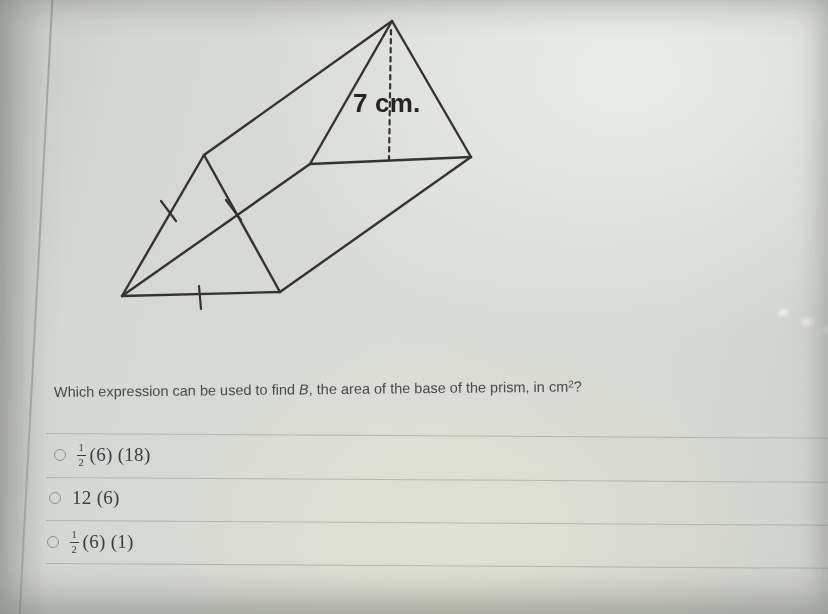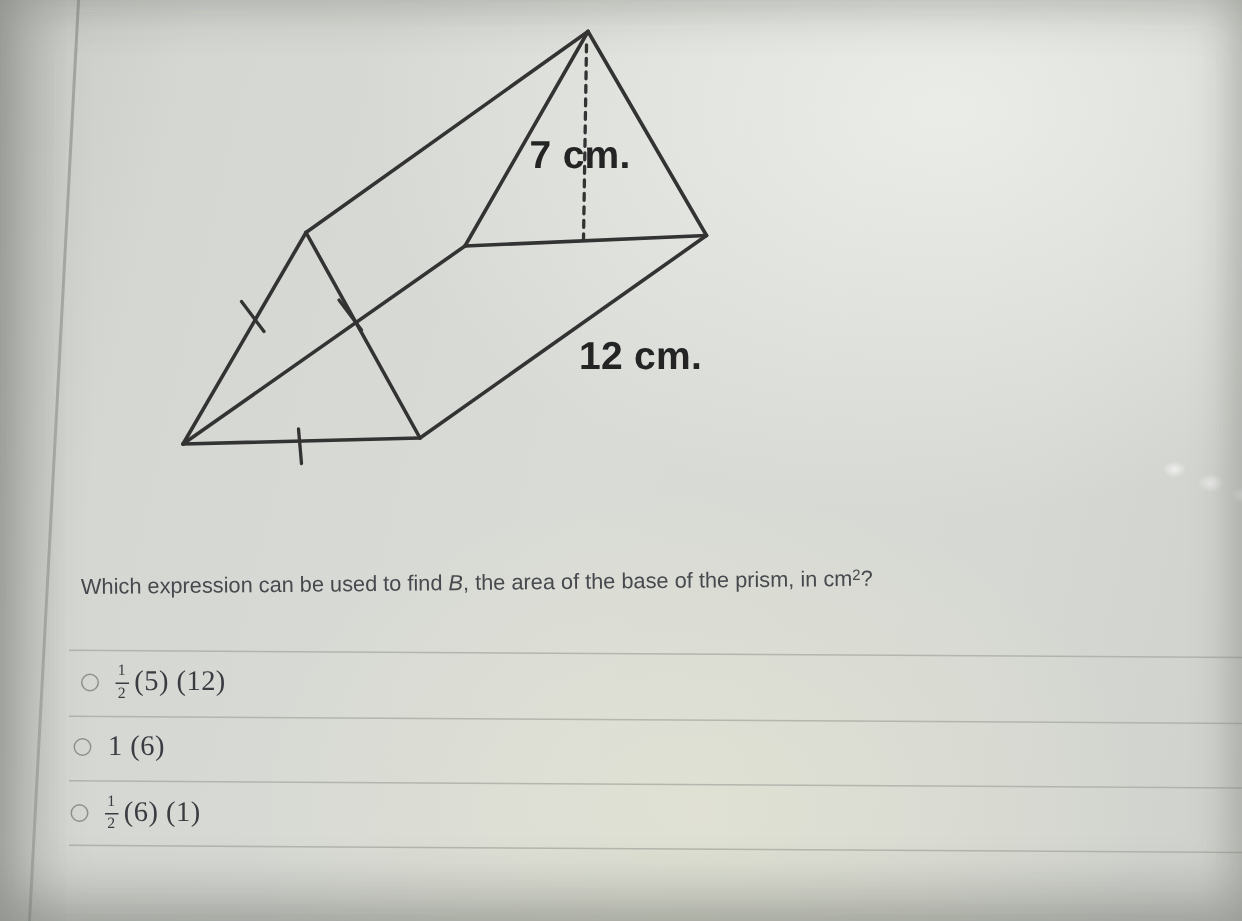--- a/index.html
+++ b/index.html
@@ -100,39 +100,38 @@
     <line x1="204" y1="155" x2="392" y2="21"></line>
 
     <line x1="391" y1="30" x2="389" y2="160" stroke-width="2.2" stroke-dasharray="4.5,4.5"></line>
 
     <line x1="161" y1="201" x2="176" y2="221" stroke-width="2.2"></line>
     <line x1="226" y1="200" x2="241" y2="220" stroke-width="2.2"></line>
     <line x1="199" y1="286" x2="201" y2="309" stroke-width="2.2"></line>
   </svg>
 
   <div class="fig-label lbl-height">7 cm.</div>
-  <div class="fig-label lbl-length">12 cm.</div>
 
   <div class="question"><span>Which expression can be used to find </span><i>B</i><span>, the area of the base of the prism, in cm</span><sup>2</sup><span>?</span></div>
 
   <div class="separator sep1"></div>
   <div class="separator sep2"></div>
   <div class="separator sep3"></div>
   <div class="separator sep4"></div>
 
   <div class="options">
 
     <div class="option-row">
       <span class="radio"></span>
-      <span class="opt-label"><span class="frac"><span class="num">1</span><span class="den">2</span></span><span>(5) (12)</span></span>
+      <span class="opt-label"><span class="frac"><span class="num">1</span><span class="den">2</span></span><span>(6) (18)</span></span>
     </div>
 
     <div class="option-row">
       <span class="radio"></span>
-      <span class="opt-label"><span>1 (6)</span></span>
+      <span class="opt-label"><span>12 (6)</span></span>
     </div>
 
     <div class="option-row">
       <span class="radio"></span>
       <span class="opt-label"><span class="frac"><span class="num">1</span><span class="den">2</span></span><span>(6) (1)</span></span>
     </div>
 
 
   </div>
 

